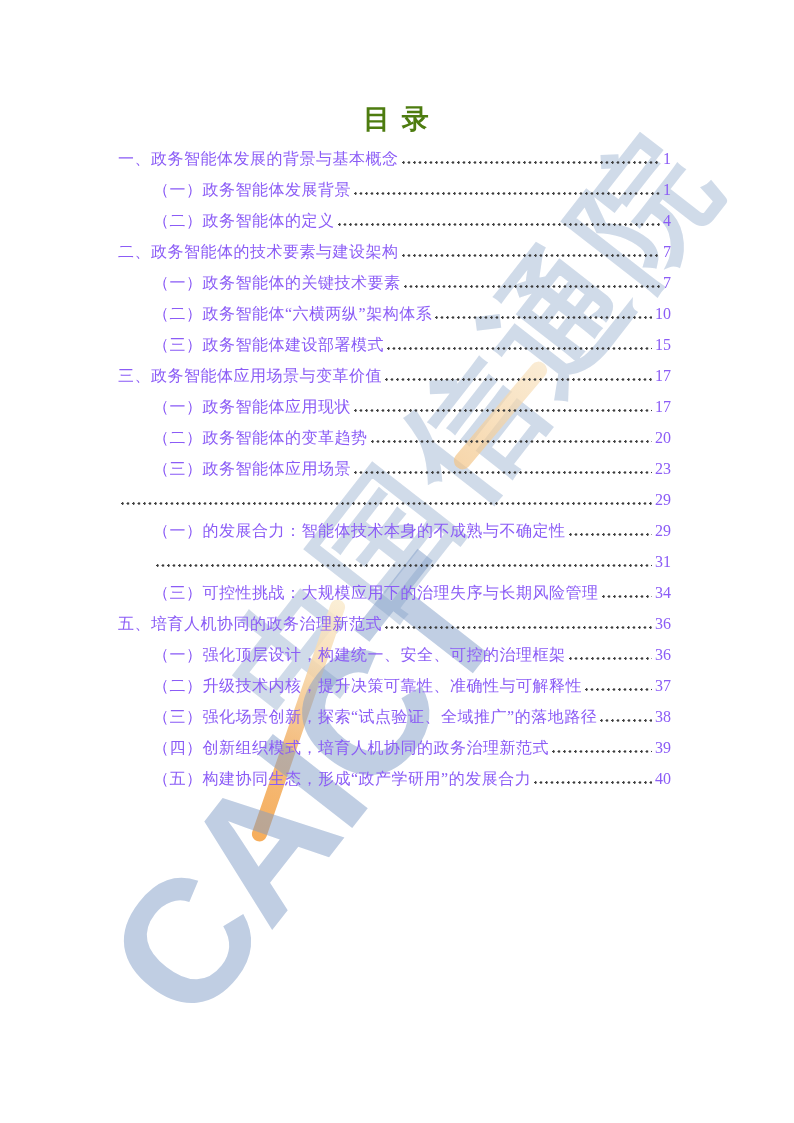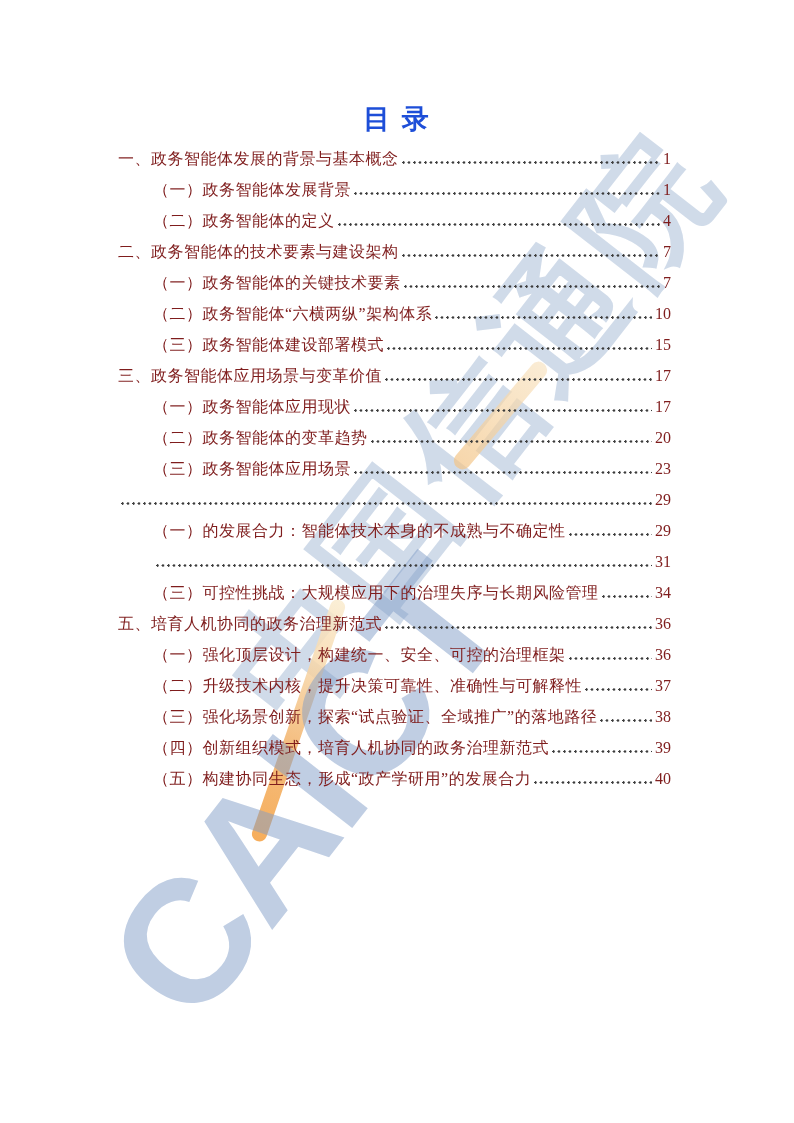--- a/index.html
+++ b/index.html
@@ -61,36 +61,36 @@
   }
   
   .title{
     position:absolute;
     top:101px;left:0;width:100%;
     margin:0;
     text-align:center;
     font-family:"Liberation Sans","DejaVu Sans",sans-serif;
     font-size:27px;
     font-weight:700;
-    color:#1d4ed8;
+    color:#4d7c0f;
     letter-spacing:2px;
     z-index:1;
   }
   .toc{
     position:absolute;
     left:118px;top:143px;
     width:553px;
     z-index:1;
   }
   .toc-row{
     display:flex;
     align-items:baseline;
     height:31px;
     font-size:16px;
-    color:#7f1d1d;
+    color:#8b5cf6;
   }
   .toc-row.level2{padding-left:35px;}
   .toc-label{
     white-space:nowrap;
     line-height:31px;
     letter-spacing:0.5px;
   }
   .leader{
     flex:1 1 auto;
     height:3px;

